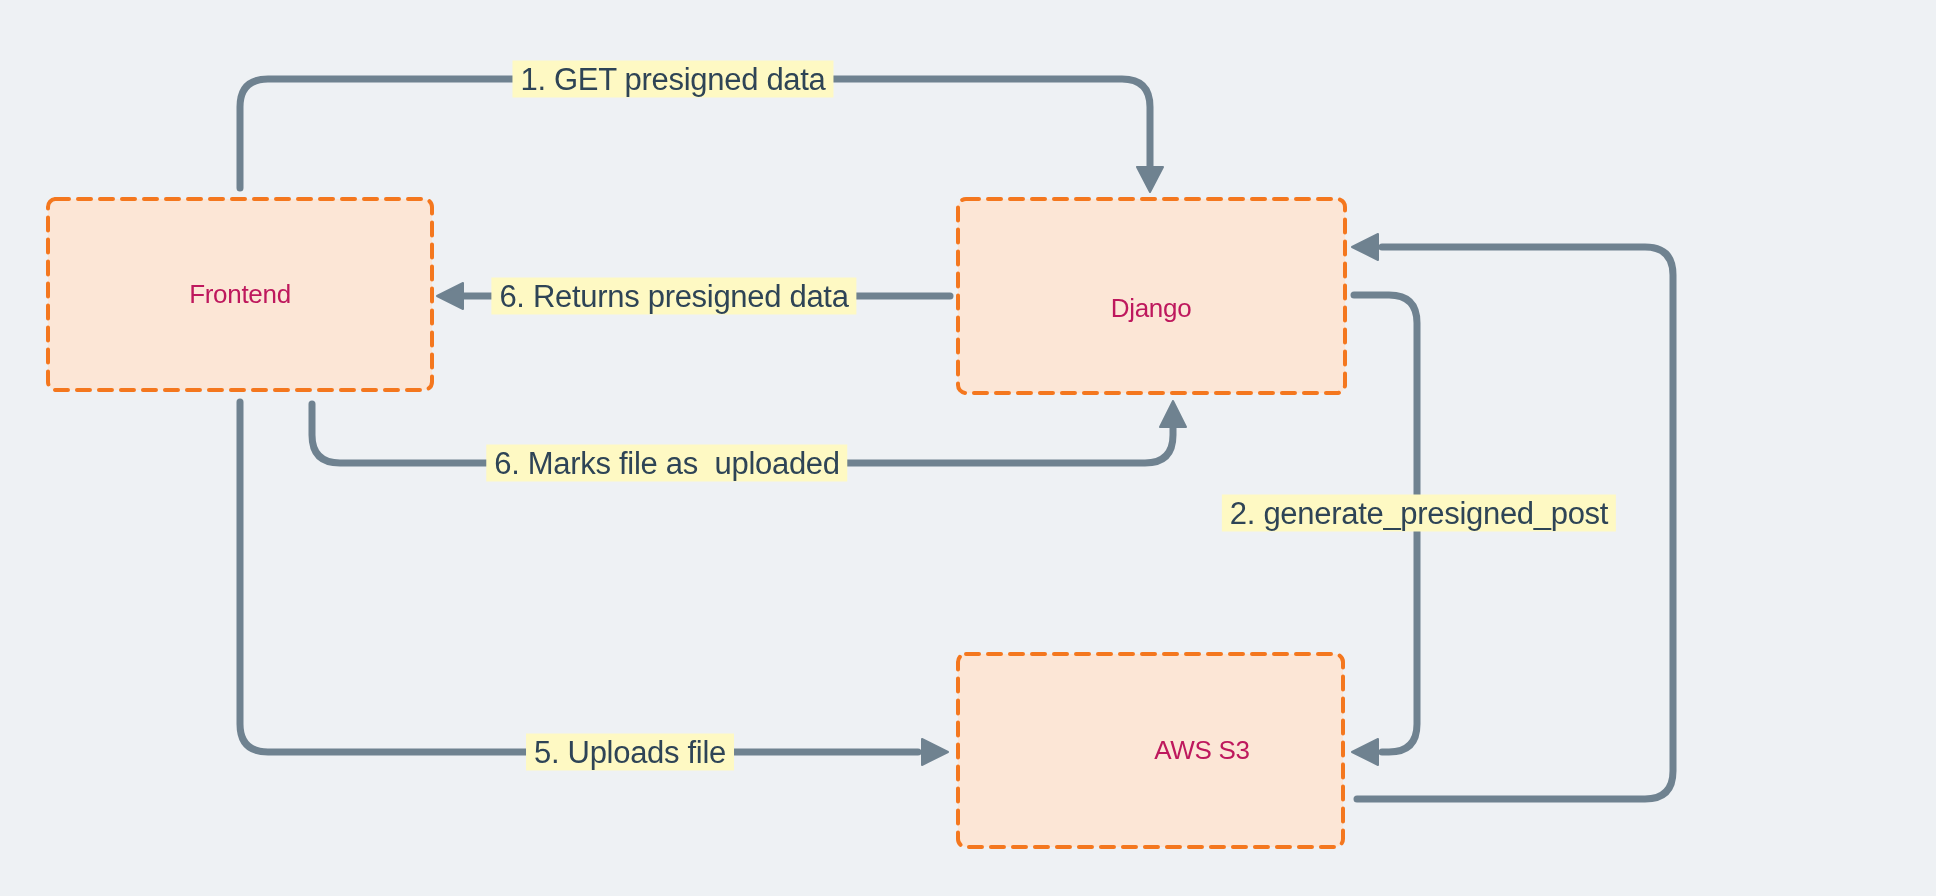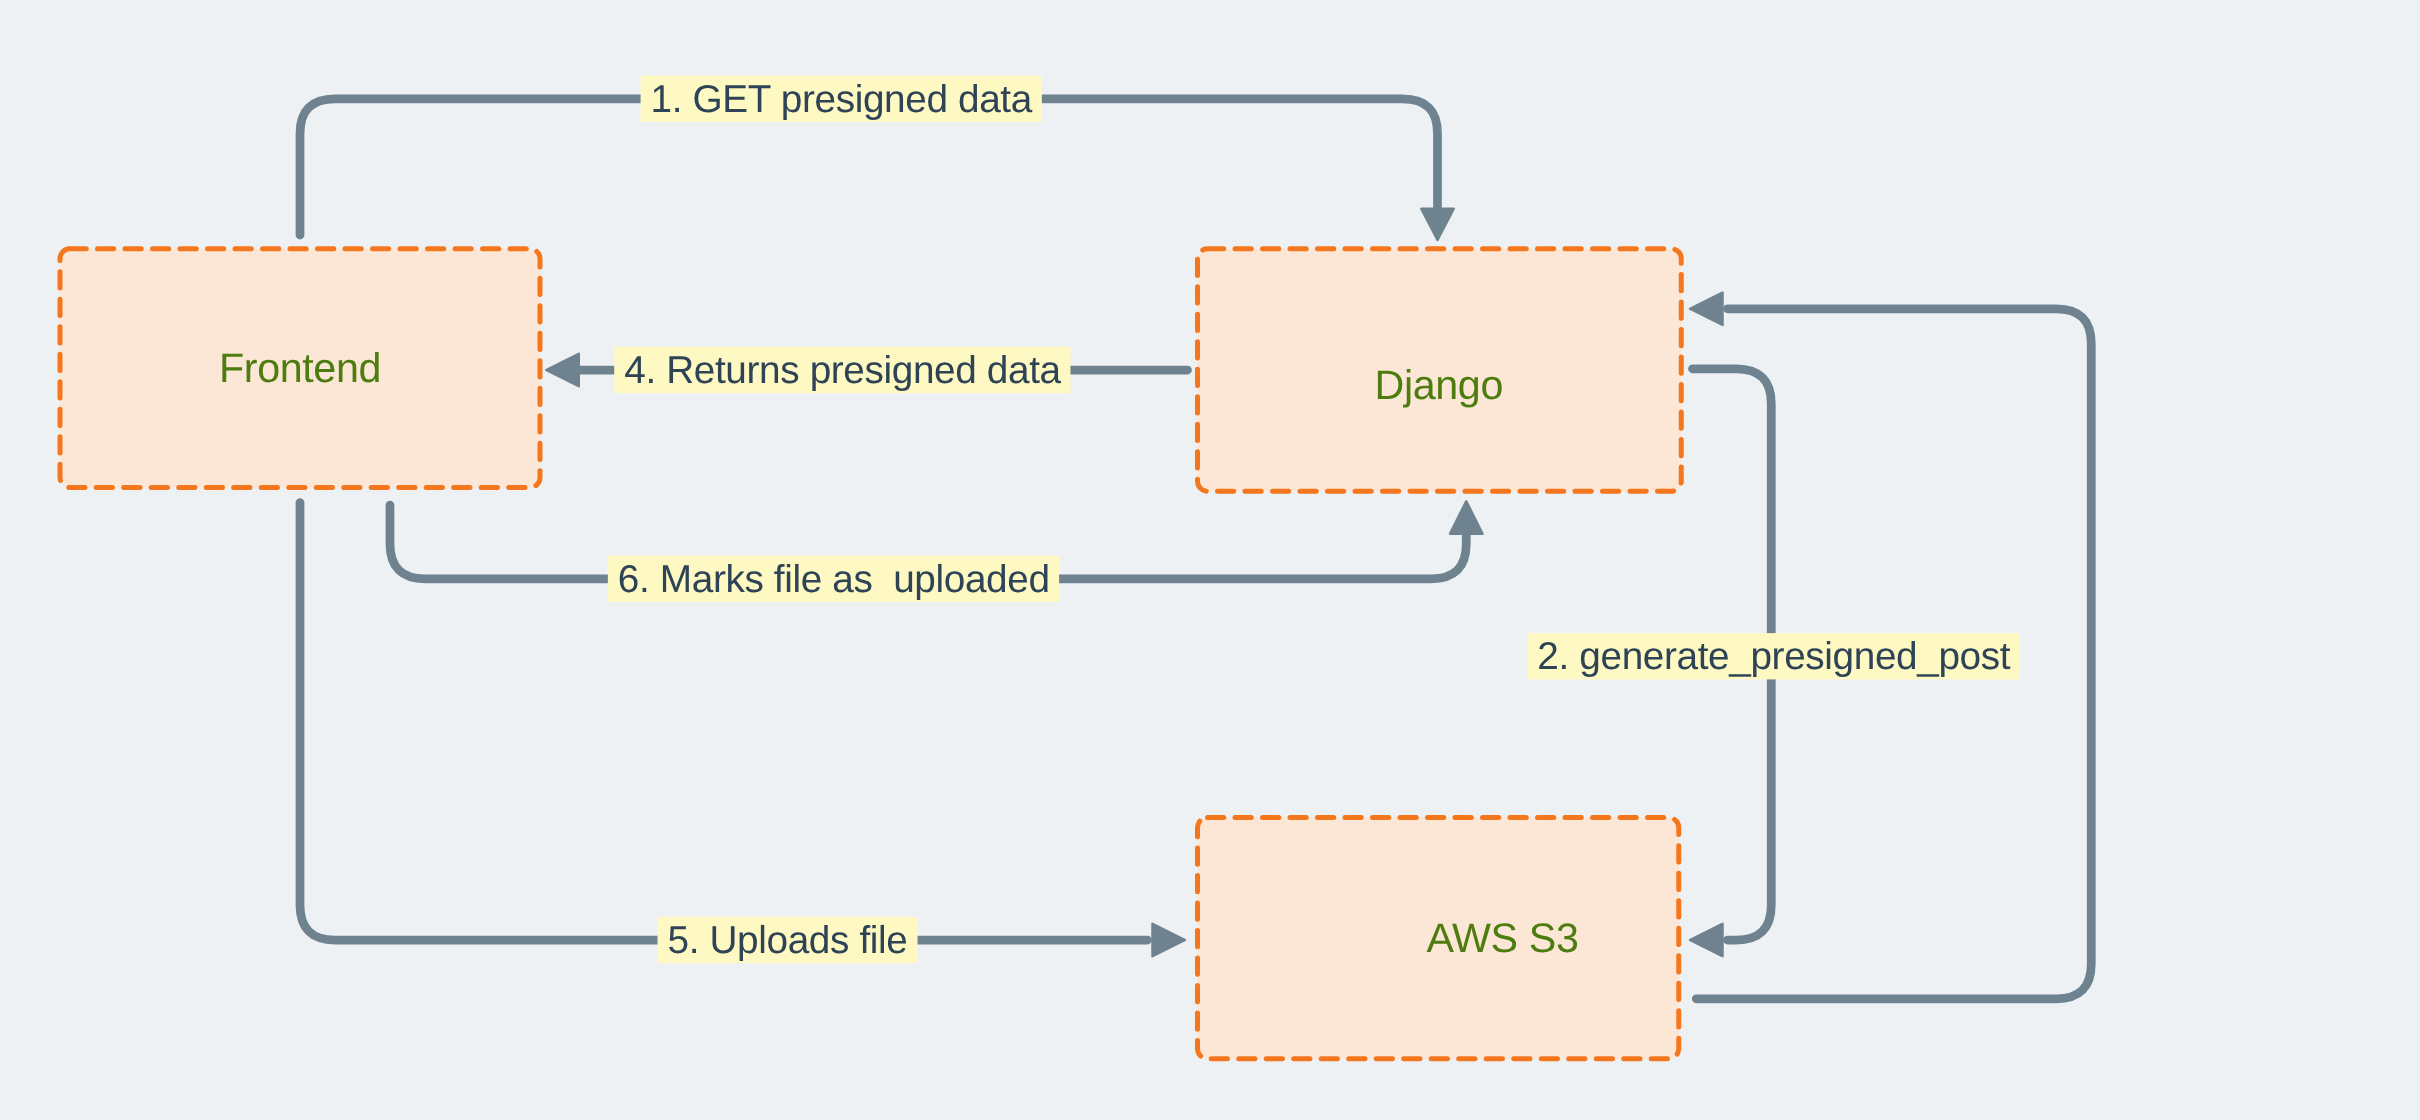--- a/index.html
+++ b/index.html
@@ -36,23 +36,23 @@
   .node-box {
     fill: #fce6d6;
     stroke: #f4771e;
     stroke-width: 4;
     stroke-dasharray: 13 9;
     stroke-linecap: round;
   }
   .node-label {
     position: absolute;
     transform: translate(-50%, -50%);
-    font-size: 33px;
+    font-size: 26px;
     letter-spacing: -0.3px;
-    color: #4d7c0f;
+    color: #be185d;
     white-space: pre;
     line-height: 1;
   }
   .edge-label {
     position: absolute;
     transform: translate(-50%, -50%);
     font-size: 31px;
     letter-spacing: -0.3px;
     color: #2e4456;
     background: #fef9c3;
@@ -89,18 +89,18 @@
     <rect class="node-box" x="48" y="199" width="384" height="191" rx="8"></rect>
     <rect class="node-box" x="958" y="199" width="387" height="194" rx="8"></rect>
     <rect class="node-box" x="958" y="654" width="385" height="193" rx="8"></rect>
   </svg>
 
   <div class="node-label" style="left:240px; top:294px;">Frontend</div>
   <div class="node-label" style="left:1151px; top:308px;">Django</div>
   <div class="node-label" style="left:1202px; top:750px;">AWS S3</div>
 
   <div class="edge-label" style="left:673px; top:79px;">1. GET presigned data</div>
-  <div class="edge-label" style="left:1419px; top:513px;margin-top:12px;">2. generate_presigned_post</div>
-  <div class="edge-label" style="left:674px; top:296px;">4. Returns presigned data</div>
+  <div class="edge-label" style="left:1419px; top:513px;">2. generate_presigned_post</div>
+  <div class="edge-label" style="left:674px; top:296px;">6. Returns presigned data</div>
   <div class="edge-label" style="left:630px; top:752px;">5. Uploads file</div>
   <div class="edge-label" style="left:667px; top:463px;">6. Marks file as  uploaded</div>
 
 </div>
 
 </body></html>

